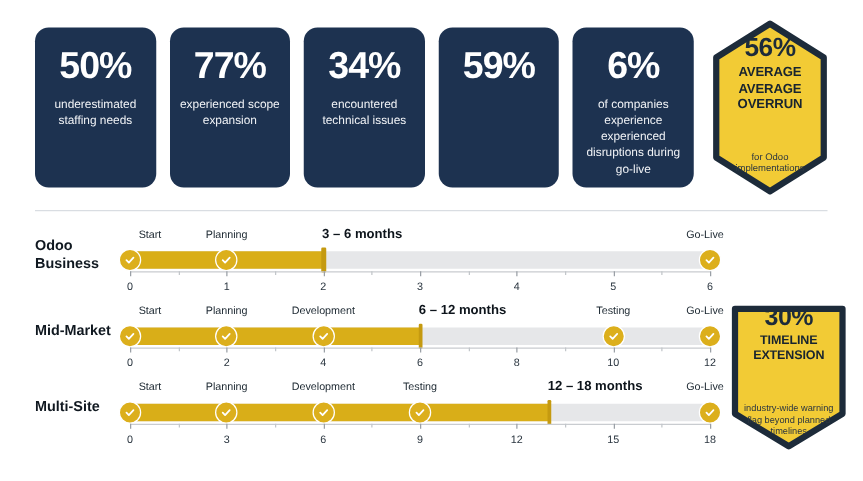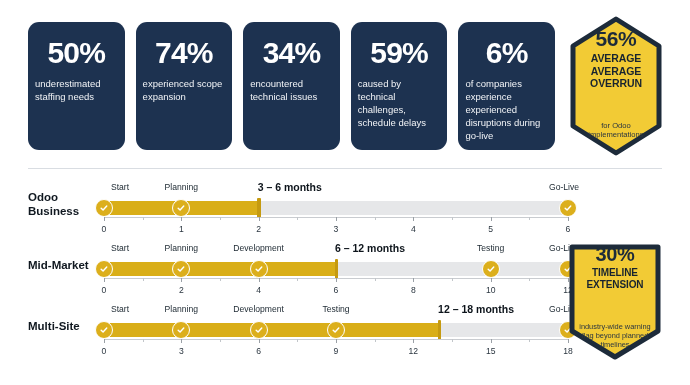--- a/index.html
+++ b/index.html
@@ -49,35 +49,35 @@
     line-height: 1;
     letter-spacing: -0.8px;
     margin-bottom: 9px;
   }
 
   .stat-desc {
     font-size: 9.5px;
     font-weight: 400;
     color: #f2f4f7;
     line-height: 1.38;
-    text-align: left;
+    text-align: center;
   }
 
   
   .badge-wrap {
     position: relative;
     width: 92px;
     height: 140px;
     margin-left: 4px;
     margin-top: -6px;
     flex: none;
   }
   .badge-wrap.lower {
     position: absolute;
-    left: 568px;
+    left: 584px;
     top: 243px;
     width: 94px;
     height: 118px;
     margin: 0;
   }
 
   .badge-svg {
     position: absolute;
     left: 0;
     top: 0;
@@ -291,32 +291,31 @@
 <div id="infographic">
 
   <div class="stats-row">
 
     <div class="stat-card">
       <div class="stat-pct">50%</div>
       <div class="stat-desc">underestimated staffing needs</div>
     </div>
 
     <div class="stat-card">
-      <div class="stat-pct">74%</div>
+      <div class="stat-pct">77%</div>
       <div class="stat-desc">experienced scope expansion</div>
     </div>
 
     <div class="stat-card">
       <div class="stat-pct">34%</div>
       <div class="stat-desc">encountered technical issues</div>
     </div>
 
     <div class="stat-card">
       <div class="stat-pct">59%</div>
-      <div class="stat-desc">caused by technical challenges, schedule delays</div>
     </div>
 
     <div class="stat-card">
       <div class="stat-pct">6%</div>
       <div class="stat-desc">of companies experience experienced disruptions during go-live</div>
     </div>
 
     <div class="badge-wrap">
       <svg class="badge-svg" viewBox="0 0 92 140" preserveAspectRatio="none">
         <polygon points="46,3 89,30 89,110 46,137 3,110 3,30" fill="#f2cb35" stroke="#1d2b3a" stroke-width="5" stroke-linejoin="round"></polygon>

